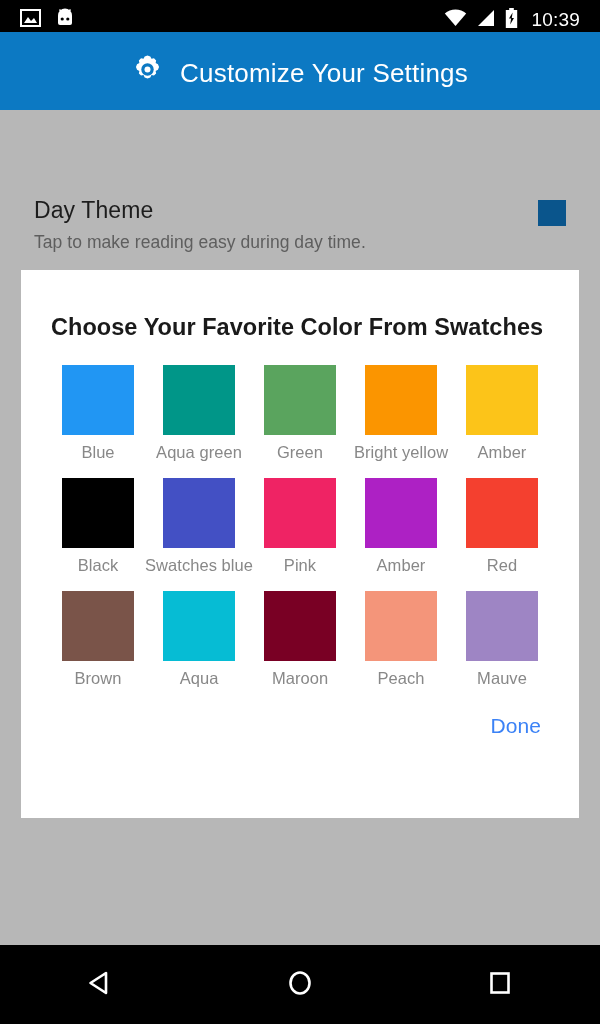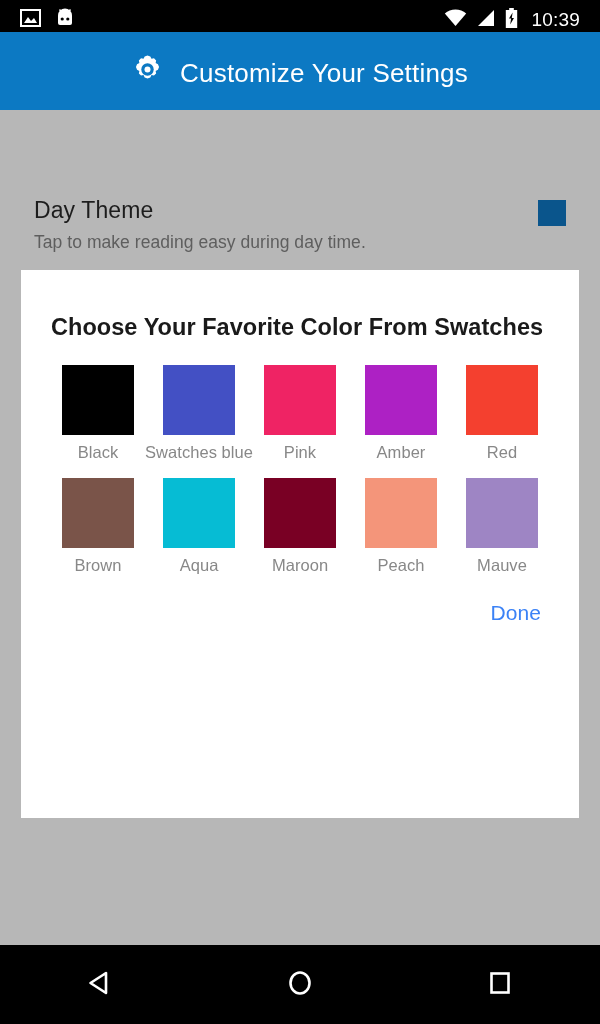--- a/index.html
+++ b/index.html
@@ -131,20 +131,42 @@
   <div class="setting-row">
     <div class="setting-title">Day Theme</div>
     <div class="setting-sub">Tap to make reading easy during day time.</div>
     <div class="setting-indicator"></div>
   </div>
 
   <div class="dialog">
     <div class="dialog-title">Choose Your Favorite Color From Swatches</div>
 
     <div class="swatch-grid">
+      <div class="swatch-row">
+        <div class="swatch-cell">
+          <div class="swatch-chip" style="background: rgb(33, 150, 243);"></div>
+          <div class="swatch-label">Blue</div>
+        </div>
+        <div class="swatch-cell">
+          <div class="swatch-chip" style="background: rgb(0, 150, 136);"></div>
+          <div class="swatch-label">Aqua green</div>
+        </div>
+        <div class="swatch-cell">
+          <div class="swatch-chip" style="background: rgb(90, 164, 94);"></div>
+          <div class="swatch-label">Green</div>
+        </div>
+        <div class="swatch-cell">
+          <div class="swatch-chip" style="background: rgb(251, 149, 0);"></div>
+          <div class="swatch-label">Bright yellow</div>
+        </div>
+        <div class="swatch-cell">
+          <div class="swatch-chip" style="background: rgb(252, 196, 25);"></div>
+          <div class="swatch-label">Amber</div>
+        </div>
+      </div>
 
       <div class="swatch-row">
         <div class="swatch-cell">
           <div class="swatch-chip" style="background: rgb(0, 0, 0);"></div>
           <div class="swatch-label">Black</div>
         </div>
         <div class="swatch-cell">
           <div class="swatch-chip" style="background: rgb(67, 80, 196);"></div>
           <div class="swatch-label">Swatches blue</div>
         </div>

